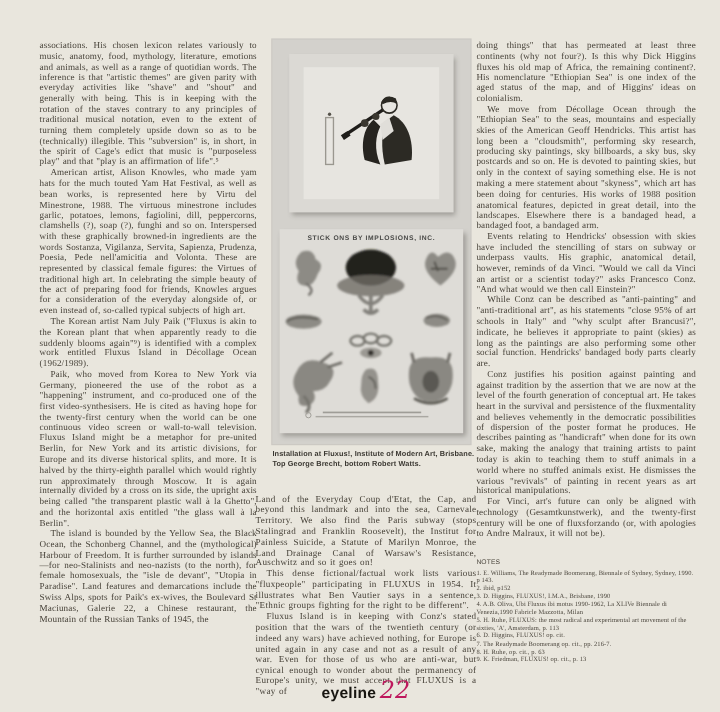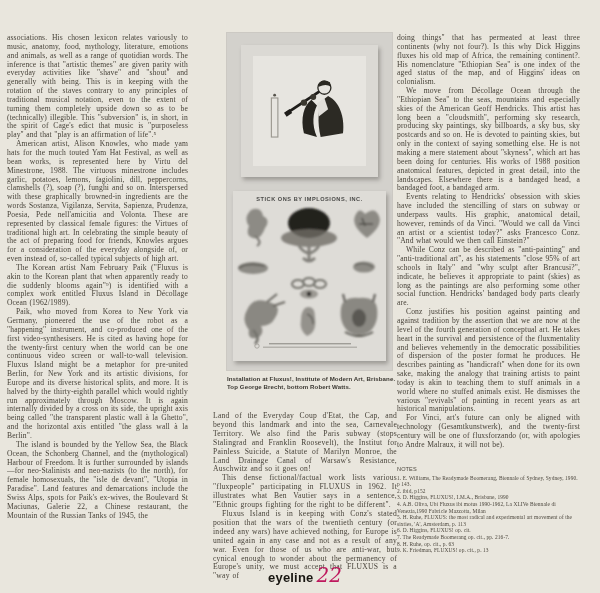--- a/index.html
+++ b/index.html
@@ -10,21 +10,21 @@
     color:#474239;
   }
   .page{position:absolute;inset:0;}
   .col{
     position:absolute;top:34px;
     font-size:7.6px;line-height:8.85px;
     text-align:justify;letter-spacing:0.12px;word-spacing:0.4px;
   }
   .col p{margin:0;text-indent:9px;}
   .col p.cont{text-indent:0;}
-  .col-left{left:7px;width:181px;}
+  .col-left{left:33px;width:181px;}
   .col-mid-text{position:absolute;left:213px;top:412px;width:184px;
     font-size:7.6px;line-height:8.9px;text-align:justify;letter-spacing:0.25px;word-spacing:0.6px;}
   .col-mid-text p{margin:0;text-indent:9px;}
   .col-mid-text p.cont{text-indent:0;}
   .col-right{left:397px;width:183px;}
 
   
   .photo{
     position:absolute;left:227px;top:33px;width:165px;height:337px;
     background:#d3d1cc;
@@ -73,21 +73,21 @@
   }
 </style>
 </head>
 <body>
 
 <div class="page">
 
   <div class="col col-left">
     <p class="cont">associations. His chosen lexicon relates variously to music, anatomy, food, mythology, literature, emotions and animals, as well as a range of quotidian words. The inference is that "artistic themes" are given parity with everyday activities like "shave" and "shout" and generally with being. This is in keeping with the rotation of the staves contrary to any principles of traditional musical notation, even to the extent of turning them completely upside down so as to be (technically) illegible. This "subversion" is, in short, in the spirit of Cage's edict that music is "purposeless play" and that "play is an affirmation of life".⁵</p>
     <p>American artist, Alison Knowles, who made yam hats for the much touted Yam Hat Festival, as well as bean works, is represented here by Virtu del Minestrone, 1988. The virtuous minestrone includes garlic, potatoes, lemons, fagiolini, dill, peppercorns, clamshells (?), soap (?), funghi and so on. Interspersed with these graphically browned-in ingredients are the words Sostanza, Vigilanza, Servita, Sapienza, Prudenza, Poesia, Pede nell'amicitia and Volonta. These are represented by classical female figures: the Virtues of traditional high art. In celebrating the simple beauty of the act of preparing food for friends, Knowles argues for a consideration of the everyday alongside of, or even instead of, so-called typical subjects of high art.</p>
-    <p>The Korean artist Nam February Paik ("Fluxus is akin to the Korean plant that when apparently ready to die suddenly blooms again"⁹) is identified with a complex work entitled Fluxus Island in Décollage Ocean (1962/1989).</p>
+    <p>The Korean artist Nam July Paik ("Fluxus is akin to the Korean plant that when apparently ready to die suddenly blooms again"⁹) is identified with a complex work entitled Fluxus Island in Décollage Ocean (1962/1989).</p>
     <p>Paik, who moved from Korea to New York via Germany, pioneered the use of the robot as a "happening" instrument, and co-produced one of the first video-synthesisers. He is cited as having hope for the twenty-first century when the world can be one continuous video screen or wall-to-wall television. Fluxus Island might be a metaphor for pre-united Berlin, for New York and its artistic divisions, for Europe and its diverse historical splits, and more. It is halved by the thirty-eighth parallel which would rightly run approximately through Moscow. It is again internally divided by a cross on its side, the upright axis being called "the transparent plastic wall à la Ghetto", and the horizontal axis entitled "the glass wall à la Berlin".</p>
     <p>The island is bounded by the Yellow Sea, the Black Ocean, the Schonberg Channel, and the (mythological) Harbour of Freedom. It is further surrounded by islands—for neo-Stalinists and neo-nazists (to the north), for female homosexuals, the "isle de devant", "Utopia in Paradise". Land features and demarcations include the Swiss Alps, spots for Paik's ex-wives, the Boulevard St Maciunas, Galerie 22, a Chinese restaurant, the Mountain of the Russian Tanks of 1945, the</p>
   </div>
 
   <div class="photo">
 
     <div class="frame">
       <div class="mat">
         <div class="art">
           <svg width="100%" height="100%" viewBox="0 0 100 84" preserveAspectRatio="xMidYMid meet">
@@ -164,21 +164,21 @@
     </div>
   </div>
 
   <div class="caption">
     <div>Installation at Fluxus!, Institute of Modern Art, Brisbane.</div>
     <div>Top George Brecht, bottom Robert Watts.</div>
   </div>
 
   <div class="col-mid-text">
     <p class="cont">Land of the Everyday Coup d'Etat, the Cap, and beyond this landmark and into the sea, Carnevale Territory. We also find the Paris subway (stops Stalingrad and Franklin Roosevelt), the Institut for Painless Suicide, a Statute of Marilyn Monroe, the Land Drainage Canal of Warsaw's Resistance, Auschwitz and so it goes on!</p>
-    <p>This dense fictional/factual work lists various "fluxpeople" participating in FLUXUS in 1962. It illustrates what Ben Vautier says in a sentence, "Ethnic groups fighting for the right to be different".</p>
+    <p>This dense fictional/factual work lists various "fluxpeople" participating in FLUXUS in 1954. It illustrates what Ben Vautier says in a sentence, "Ethnic groups fighting for the right to be different".</p>
     <p>Fluxus Island is in keeping with Conz's stated position that the wars of the twentieth century (or indeed any wars) have achieved nothing, for Europe is united again in any case and not as a result of any war. Even for those of us who are anti-war, but cynical enough to wonder about the permanency of Europe's unity, we must accept that FLUXUS is a "way of</p>
   </div>
 
   <div class="col col-right">
     <p class="cont">doing things" that has permeated at least three continents (why not four?). Is this why Dick Higgins fluxes his old map of Africa, the remaining continent?. His nomenclature "Ethiopian Sea" is one index of the aged status of the map, and of Higgins' ideas on colonialism.</p>
     <p>We move from Décollage Ocean through the "Ethiopian Sea" to the seas, mountains and especially skies of the American Geoff Hendricks. This artist has long been a "cloudsmith", performing sky research, producing sky paintings, sky billboards, a sky bus, sky postcards and so on. He is devoted to painting skies, but only in the context of saying something else. He is not making a mere statement about "skyness", which art has been doing for centuries. His works of 1988 position anatomical features, depicted in great detail, into the landscapes.  Elsewhere there is a bandaged head, a bandaged foot, a bandaged arm.</p>
     <p>Events relating to Hendricks' obsession with skies have included the stencilling of stars on subway or underpass vaults. His graphic, anatomical detail, however, reminds of da Vinci. "Would we call da Vinci an artist or a scientist today?" asks Francesco Conz. "And what would we then call Einstein?"</p>
     <p>While Conz can be described as "anti-painting" and "anti-traditional art", as his statements "close 95% of art schools in Italy" and "why sculpt after Brancusi?", indicate, he believes it appropriate to paint (skies) as long as the paintings are also performing some other social function. Hendricks' bandaged body parts clearly are.</p>
     <p>Conz justifies his position against painting and against tradition by the assertion that we are now at the level of the fourth generation of conceptual art. He takes heart in the survival and persistence of the fluxmentality and believes vehemently in the democratic possibilities of dispersion of the poster format he produces. He describes painting as "handicraft" when done for its own sake, making the analogy that training artists to paint today is akin to teaching them to stuff animals in a world where no stuffed animals exist. He dismisses the various "revivals" of painting in recent years as art historical manipulations.</p>
     <p>For Vinci, art's future can only be aligned with technology (Gesamtkunstwerk), and the twenty-first century will be one of fluxsforzando (or, with apologies to Andre Malraux, it will not be).</p>

